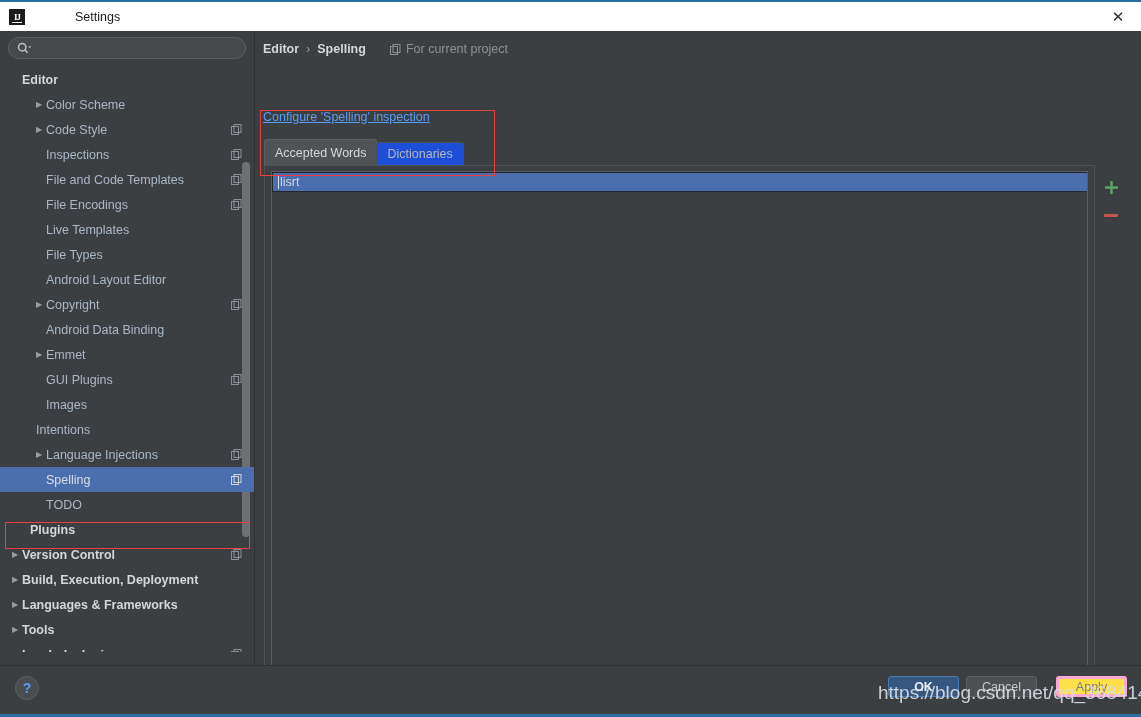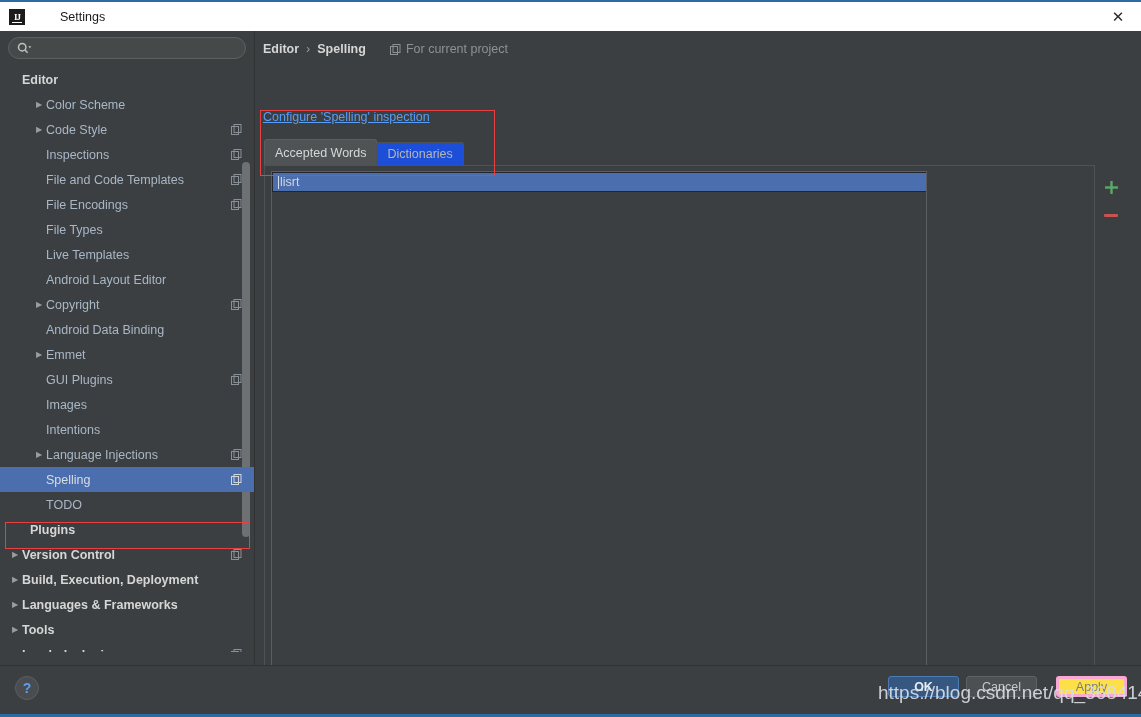--- a/index.html
+++ b/index.html
@@ -19,21 +19,21 @@
   
   .titlebar {
     position: absolute; left: 0; top: 0;
     width: 1141px; height: 31px;
     background: #ffffff;
     border-top: 2px solid #2d6ca2;
     display: flex; align-items: center;
   }
   .tb-icon {
     width: 16px; height: 16px;
-    margin-left: 9px; margin-right: 11px;
+    margin-left: 9px; margin-right: 26px;
     background: #1c1c1c;
     color: #ffffff;
     font-size: 9px; font-weight: bold;
     display: flex; align-items: center; justify-content: center;
     letter-spacing: -1px;
     font-family: "Liberation Serif", serif;
     position: relative;
   }
   .tb-icon::after {
     content: "";
@@ -212,21 +212,21 @@
   .list-panel {
     position: absolute;
     left: 9px; top: 134px;
     width: 831px; height: 512px;
     border: 1px solid #4e5254;
     background: #3c3f41;
   }
   .list-inner {
     position: absolute;
     left: 6px; top: 5px;
-    width: 656px; height: 500px;
+    width: 817px; height: 500px;
     border: 1px solid #5a5e60;
     background: #3c3f41;
     overflow: hidden;
   }
   .list-row-selected {
     position: absolute;
     left: 0; top: 0;
     width: 817px; height: 20px;
     background: #4b6eaf;
     border: 1px solid #23262b;
@@ -400,28 +400,28 @@
             <span class="label">File Encodings</span>
             <span class="copy-badge">
               <svg width="11" height="11" viewBox="0 0 11 11">
                 <rect x="0.5" y="2.5" width="7" height="8" fill="none" stroke="currentColor" stroke-width="1"></rect>
                 <rect x="3" y="0.5" width="7" height="8" fill="none" stroke="currentColor" stroke-width="1"></rect>
               </svg>
             </span>
           </div>
           <div class="tree-row" style="padding-left: 28px;">
             <span class="arrow"></span>
+            <span class="label">Live Templates</span>
+          </div>
+          <div class="tree-row" style="padding-left: 28px;">
+            <span class="arrow"></span>
             <span class="label">File Types</span>
           </div>
           <div class="tree-row" style="padding-left: 28px;">
             <span class="arrow"></span>
-            <span class="label">Live Templates</span>
-          </div>
-          <div class="tree-row" style="padding-left: 28px;">
-            <span class="arrow"></span>
             <span class="label">Android Layout Editor</span>
           </div>
           <div class="tree-row" style="padding-left: 28px;">
             <span class="arrow">▶</span>
             <span class="label">Copyright</span>
             <span class="copy-badge">
               <svg width="11" height="11" viewBox="0 0 11 11">
                 <rect x="0.5" y="2.5" width="7" height="8" fill="none" stroke="currentColor" stroke-width="1"></rect>
                 <rect x="3" y="0.5" width="7" height="8" fill="none" stroke="currentColor" stroke-width="1"></rect>
               </svg>
@@ -442,21 +442,21 @@
               <svg width="11" height="11" viewBox="0 0 11 11">
                 <rect x="0.5" y="2.5" width="7" height="8" fill="none" stroke="currentColor" stroke-width="1"></rect>
                 <rect x="3" y="0.5" width="7" height="8" fill="none" stroke="currentColor" stroke-width="1"></rect>
               </svg>
             </span>
           </div>
           <div class="tree-row" style="padding-left: 28px;">
             <span class="arrow"></span>
             <span class="label">Images</span>
           </div>
-          <div class="tree-row" style="padding-left: 28px;">
+          <div class="tree-row" style="padding-left: 18px;">
             <span class="arrow"></span>
             <span class="label">Intentions</span>
           </div>
           <div class="tree-row" style="padding-left: 28px;">
             <span class="arrow">▶</span>
             <span class="label">Language Injections</span>
             <span class="copy-badge">
               <svg width="11" height="11" viewBox="0 0 11 11">
                 <rect x="0.5" y="2.5" width="7" height="8" fill="none" stroke="currentColor" stroke-width="1"></rect>
                 <rect x="3" y="0.5" width="7" height="8" fill="none" stroke="currentColor" stroke-width="1"></rect>

